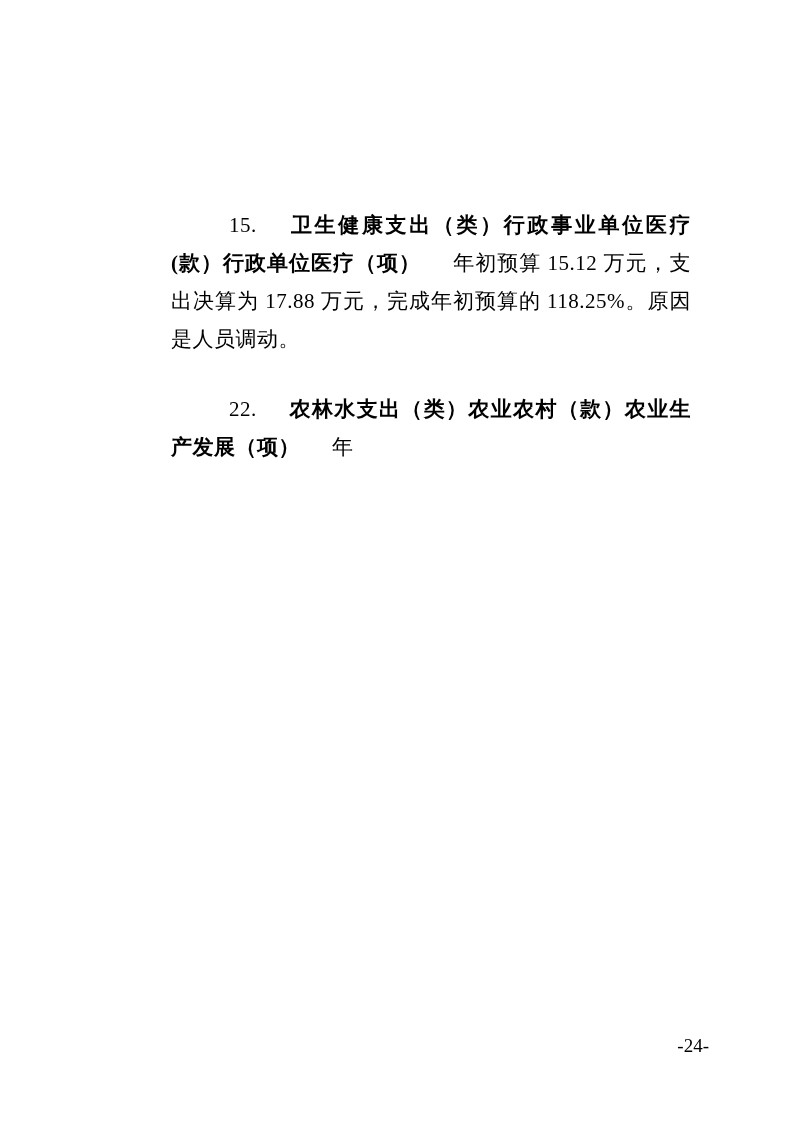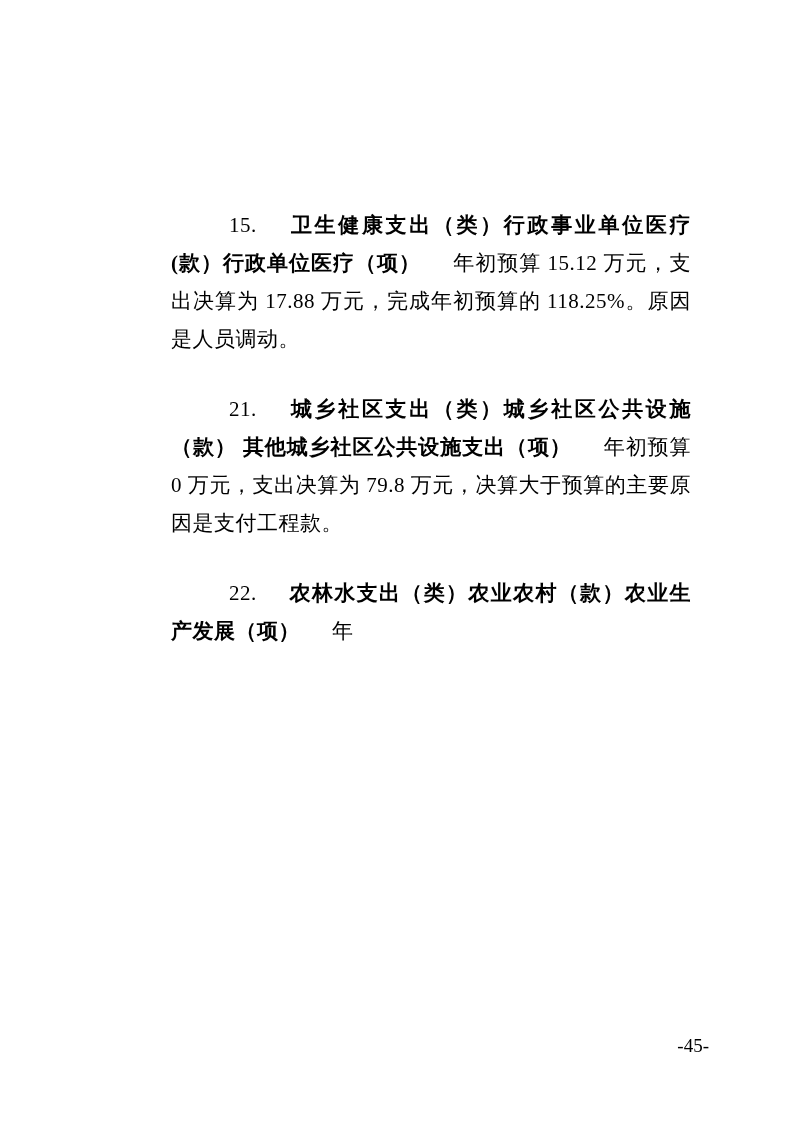--- a/index.html
+++ b/index.html
@@ -49,17 +49,16 @@
     color: #000000;
     font-family: "Liberation Serif", "DejaVu Serif", serif;
   }
 </style>
 </head>
 <body>
 
 <div class="page">
   <div class="doc-body">
       <p class="para"><span class="run">15.</span><span class="run bold">卫生健康支出（类）行政事业单位医疗(款）行政单位医疗（项）</span><span class="run">年初预算 15.12 万元，支出决算为 17.88 万元，完成年初预算的 118.25%。原因是人员调动。</span></p>
-      <p class="para"><span class="run">21.</span><span class="run bold">城乡社区支出（类）城乡社区公共设施（款） 其他城乡社区公共设施支出（项）</span><span class="run">年初预算 0 万元，支出决算为 79.8 万元，决算大于预算的主要原因是支付工程款。</span></p>
       <p class="para"><span class="run">22.</span><span class="run bold">农林水支出（类）农业农村（款）农业生产发展（项）</span><span class="run">年</span></p>
     </div>
-  <div class="page-number">-45-</div>
+  <div class="page-number">-24-</div>
 </div>
 
 </body></html>

